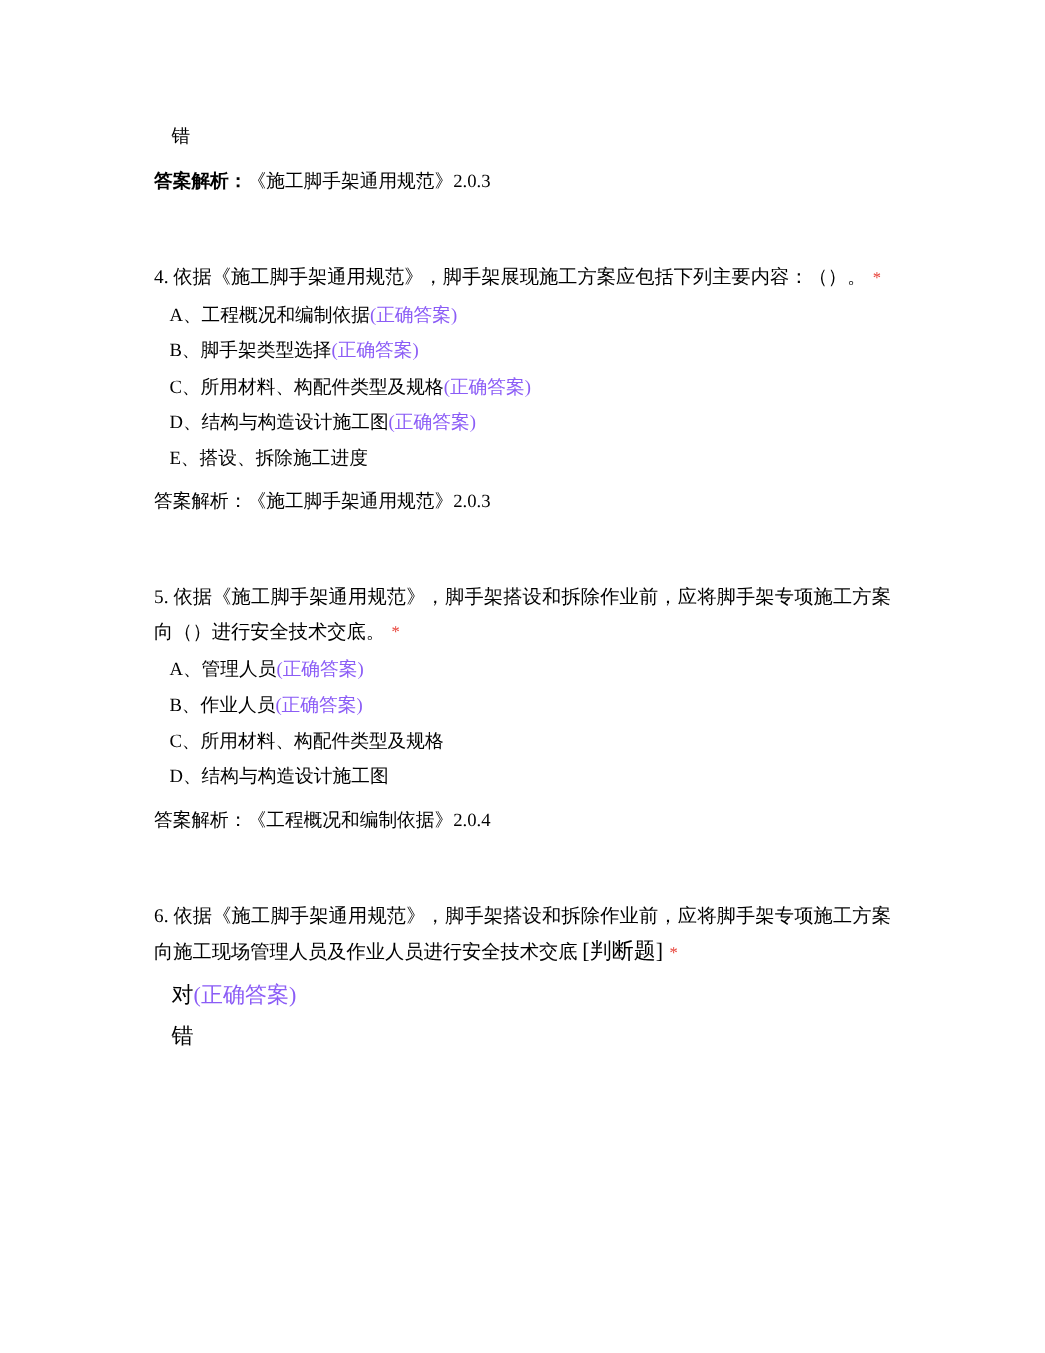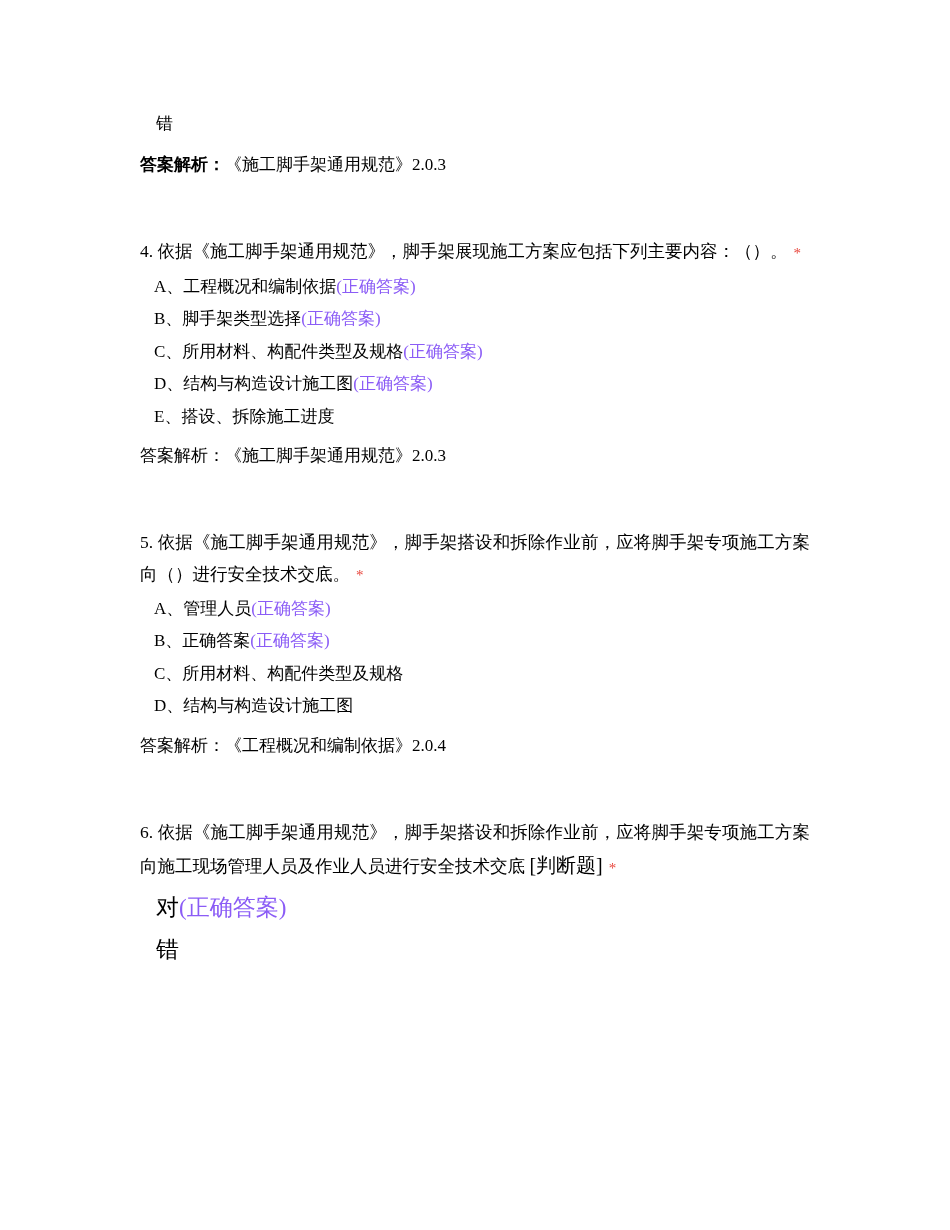--- a/index.html
+++ b/index.html
@@ -61,21 +61,21 @@
     line-height: 1.62;
     margin: 5px 0 0 14px;
   }
   .opt .key {
     font-family: "Liberation Serif", serif;
   }
   .correct {
     color: #8b5cf6;
   }
   .tf {
-    font-size: 23px;
+    font-size: 20px;
     line-height: 1.62;
     margin: 5px 0 0 16px;
     font-family: Liberation Serif, serif;
   }
   .analysis-q {
     font-size: 17px;
     line-height: 1.6;
     margin-top: 12px;
   }
   .jd {
@@ -121,21 +121,21 @@
 
   <div class="q-block">
     <div class="q-text">
       <span>5.</span>
       <span>依据《施工脚手架通用规范》，脚手架搭设和拆除作业前，应将脚手架专项施工方案向（）进行安全技术交底。</span><span class="star">*</span>
     </div>
     <div class="opt">
       <span class="key">A、</span><span>管理人员</span><span class="correct">(正确答案)</span>
     </div>
     <div class="opt">
-      <span class="key">B、</span><span>正确答案</span><span class="correct">(正确答案)</span>
+      <span class="key">B、</span><span>作业人员</span><span class="correct">(正确答案)</span>
     </div>
     <div class="opt">
       <span class="key">C、</span><span>所用材料、构配件类型及规格</span>
     </div>
     <div class="opt">
       <span class="key">D、</span><span>结构与构造设计施工图</span>
     </div>
     <div class="analysis-q">
       <span class="label">答案解析：</span><span class="ref">《工程概况和编制依据》2.0.4</span>
     </div>

